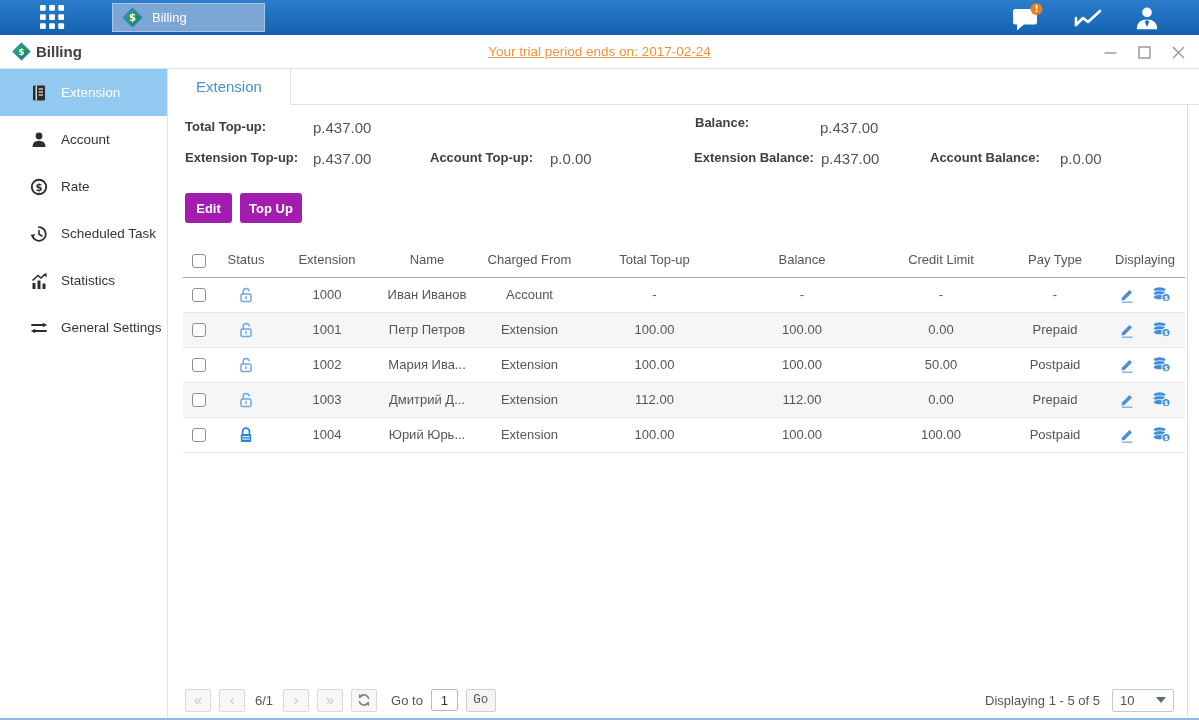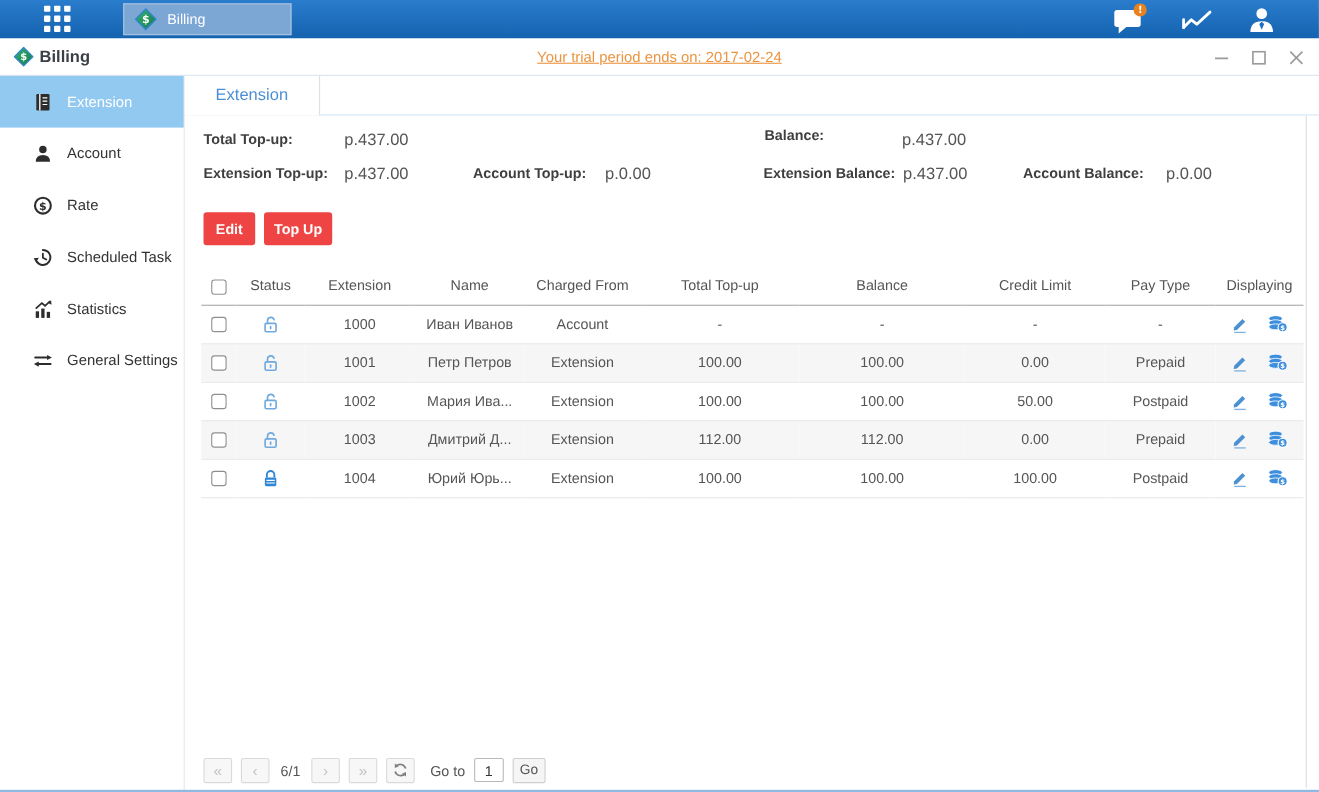--- a/index.html
+++ b/index.html
@@ -47,21 +47,21 @@
   .tab { display:inline-block; height:36px; line-height:36px; padding:0 28px;
     font-size:15px; color:#4a8fd3; background:#fff; border-right:1px solid #dfdfdf;
     cursor:pointer; }
   .v-line { position:absolute; left:1019px; top:36px; bottom:4px; width:1px; background:#dcdcdc; }
 
   
   .summary-label { position:absolute; font-size:13px; font-weight:bold; color:#3f3f3f; white-space:nowrap; }
   .summary-value { position:absolute; font-size:15px; color:#555; white-space:nowrap; }
 
   
-  .btn-primary { position:absolute; height:30px; background:#ef4444; color:#fff;
+  .btn-primary { position:absolute; height:30px; background:#a21caf; color:#fff;
     border:none; border-radius:3px; font-size:13px; font-weight:bold;
     font-family:"Liberation Sans",sans-serif; cursor:pointer; }
 
   
   .table-wrap { position:absolute; left:15px; top:174px; width:1002px; }
   table { border-collapse:collapse; table-layout:fixed; width:1002px; }
   thead th { height:34px; font-size:13px; font-weight:normal; color:#555;
     border-bottom:1px solid #a8a8a8; text-align:center; }
   tbody td { height:35px; font-size:13px; color:#555; text-align:center;
     border-bottom:1px solid #e8e8e8; overflow:hidden; white-space:nowrap; }
@@ -76,21 +76,21 @@
   
   .pagination { position:absolute; left:17px; top:619px; height:24px; display:flex; align-items:center; gap:8px; }
   .pg-btn { width:26px; height:23px; background:#f7f7f7; border:1px solid #dadada; border-radius:2px;
     display:inline-flex; align-items:center; justify-content:center; cursor:pointer;
     color:#c3c3c3; font-size:14px; line-height:1; }
   .pg-text { font-size:13px; color:#555; padding:0 2px; }
   .goto-label { font-size:13px; color:#555; margin-left:6px; }
   .goto-input { width:27px; height:22px; border:1px solid #b9b9b9; border-radius:2px;
     text-align:center; font-size:13px; color:#333; font-family:"Liberation Sans",sans-serif; }
   .go-btn { width:30px; height:23px; background:#f5f5f5; border:1px solid #cfcfcf; border-radius:2px;
-    font-size:12.5px; color:#555; font-family:Liberation Sans, sans-serif; cursor:pointer; }
+    font-size:12.5px; color:#555; font-family:Liberation Mono, monospace; cursor:pointer; }
   .pagination-right { position:absolute; right:25px; top:619px; height:24px; display:flex; align-items:center; gap:12px; }
   .displaying { font-size:13px; color:#555; }
   .page-size { width:62px; height:23px; border:1px solid #c2cbd1; border-radius:2px; background:#fdfdfd;
     display:flex; align-items:center; justify-content:space-between; padding:0 7px; cursor:pointer; }
   .page-size .val { font-size:13px; color:#555; }
   .caret-down { width:0; height:0; border-left:5px solid transparent; border-right:5px solid transparent;
     border-top:6px solid #5d6b75; }
 
   .window-bottom-edge { position:absolute; left:0; right:0; bottom:0; height:2px; background:#8fb9e2; }
 </style>
@@ -502,15 +502,22 @@
         <polygon points="2.2,1.2 2.2,6 6.4,4.2" fill="#808080"></polygon>
         <path d="M2.5 9.5 A6 6 0 0 0 13 11.5" fill="none" stroke="#808080" stroke-width="1.8"></path>
         <polygon points="13.8,14.8 13.8,10 9.6,11.8" fill="#808080"></polygon>
       </svg>
     </span>
     <span class="goto-label">Go to</span>
     <input class="goto-input" value="1" style="">
     <button class="go-btn">Go</button>
   </div>
 
+  <div class="pagination-right">
+    <span class="displaying">Displaying 1 - 5 of 5</span>
+    <span class="page-size">
+      <span class="val">10</span>
+      <span class="caret-down"></span>
+    </span>
+  </div>
 </div>
 
 <div class="window-bottom-edge"></div>
 
 </body></html>

